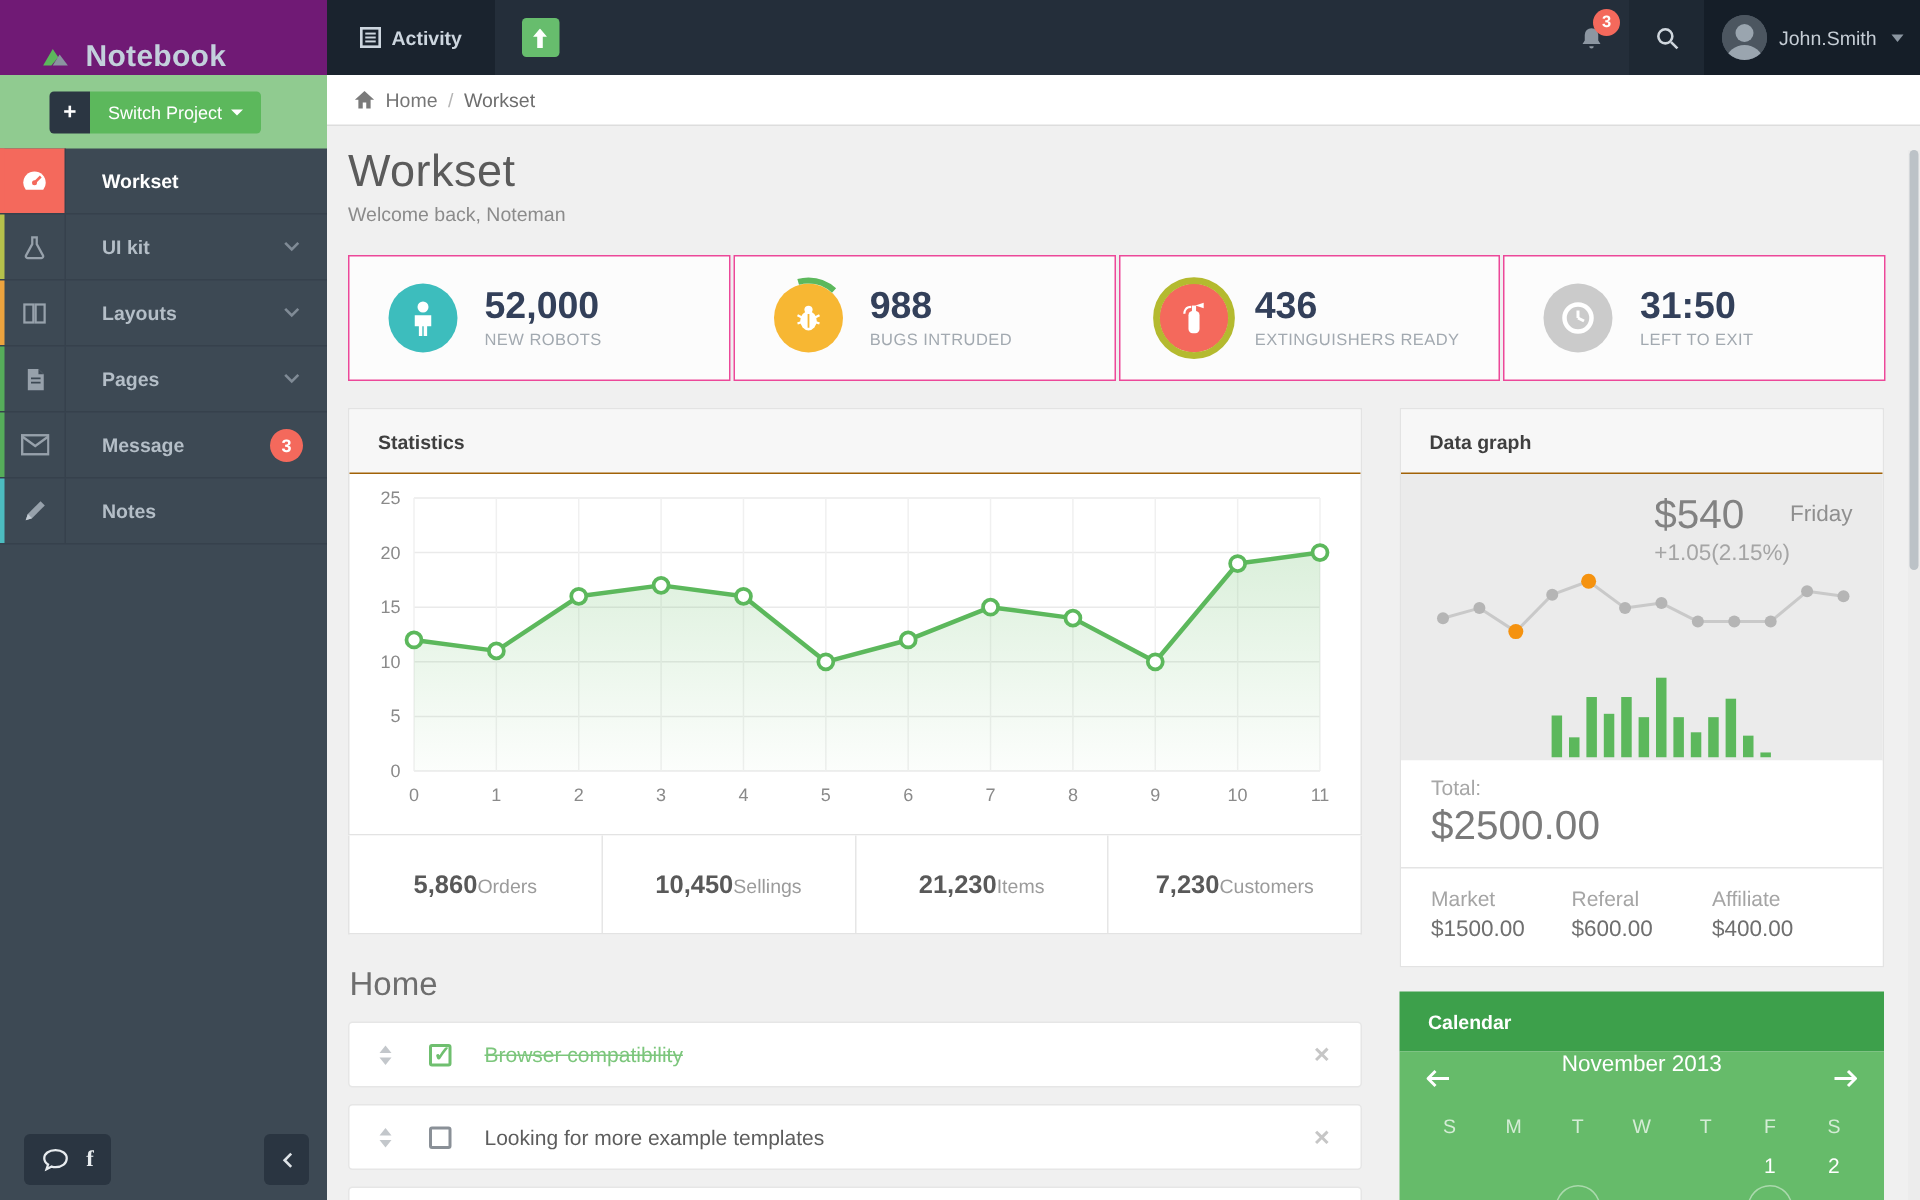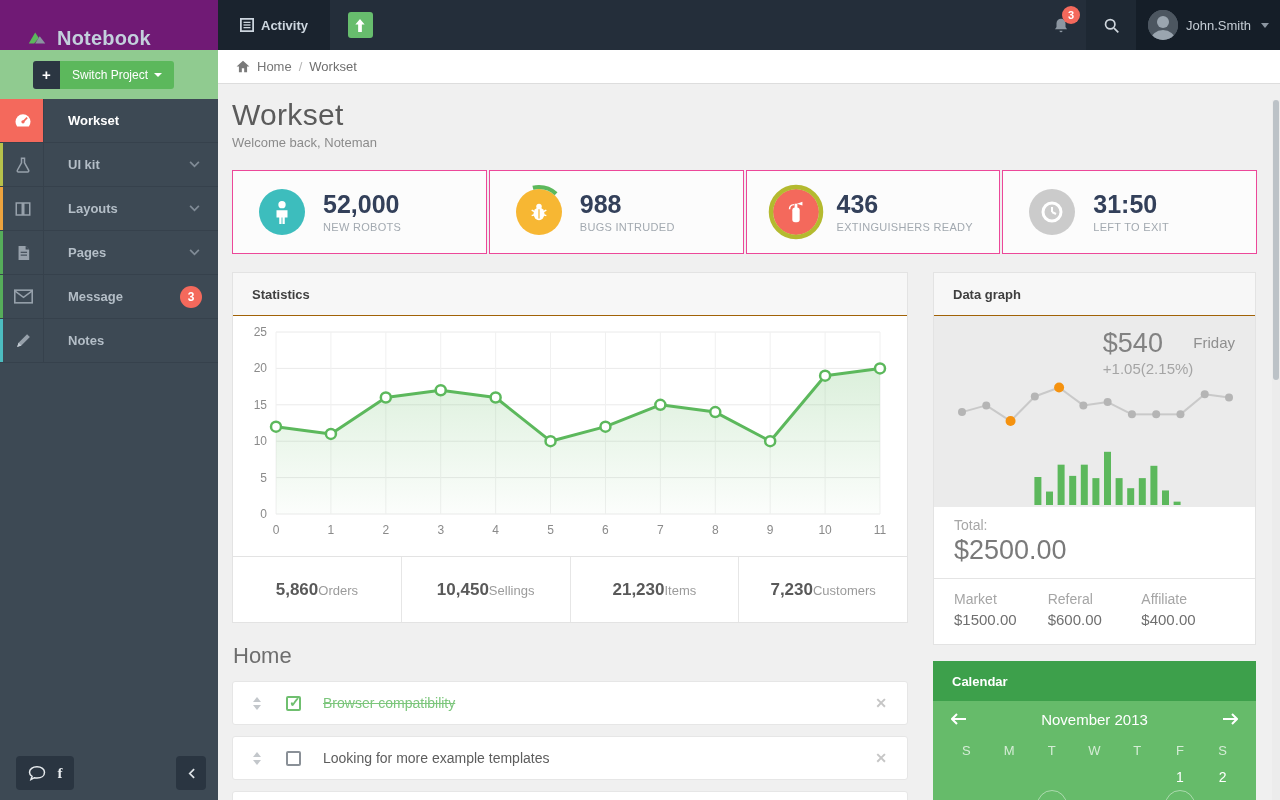--- a/index.html
+++ b/index.html
@@ -93,21 +93,21 @@
   .dg-total-value { font-size:27px; font-weight:300; color:#7a7a7a; margin-top:2px; }
   .dg-footer { display:flex; border-top:1px solid #e4e4e4; background:#fff; padding:12px 20px 16px 20px; }
   .dg-col { width:105px; }
   .dg-col-label { font-size:14px; color:#a5a5a5; }
   .dg-col-value { font-size:15px; color:#6f6f6f; margin-top:4px; }
 
   
   .calendar { margin-top:16px; }
   .cal-header { height:40px; background:#3da04b; display:flex; align-items:center; padding-left:19px; color:#fff; font-size:13px; font-weight:bold; }
   .cal-body { background:#66bb6a; padding:0 12px 20px 12px; }
-  .cal-nav { height:36px; display:flex; align-items:center; justify-content:space-between; padding:0 6px; }
+  .cal-nav { height:36px; display:flex; justify-content:space-between; padding:0 6px; }
   .cal-month { color:#fff; font-size:15px; }
   .cal-arrow { color:#fff; font-size:16px; cursor:pointer; background:none; border:none; }
   .cal-grid { display:grid; grid-template-columns:repeat(7,1fr); }
   .cal-cell { height:28px; display:flex; align-items:center; justify-content:center; color:#fff; font-size:14px; position:relative; }
   .cal-letter { color:rgba(255,255,255,.72); font-size:13px; height:26px; }
   .cal-cell .ring { position:absolute; width:30px; height:30px; border:1px solid rgba(255,255,255,.45); border-radius:50%; left:50%; top:50%; transform:translate(-50%,-50%); }
 
   
   .v-scrollbar { position:absolute; top:50px; right:0; width:8px; bottom:0; background:#ececec; }
   .v-thumb { position:absolute; top:0; left:1px; width:6px; height:280px; border-radius:3px; background:#bcc2c7; }

